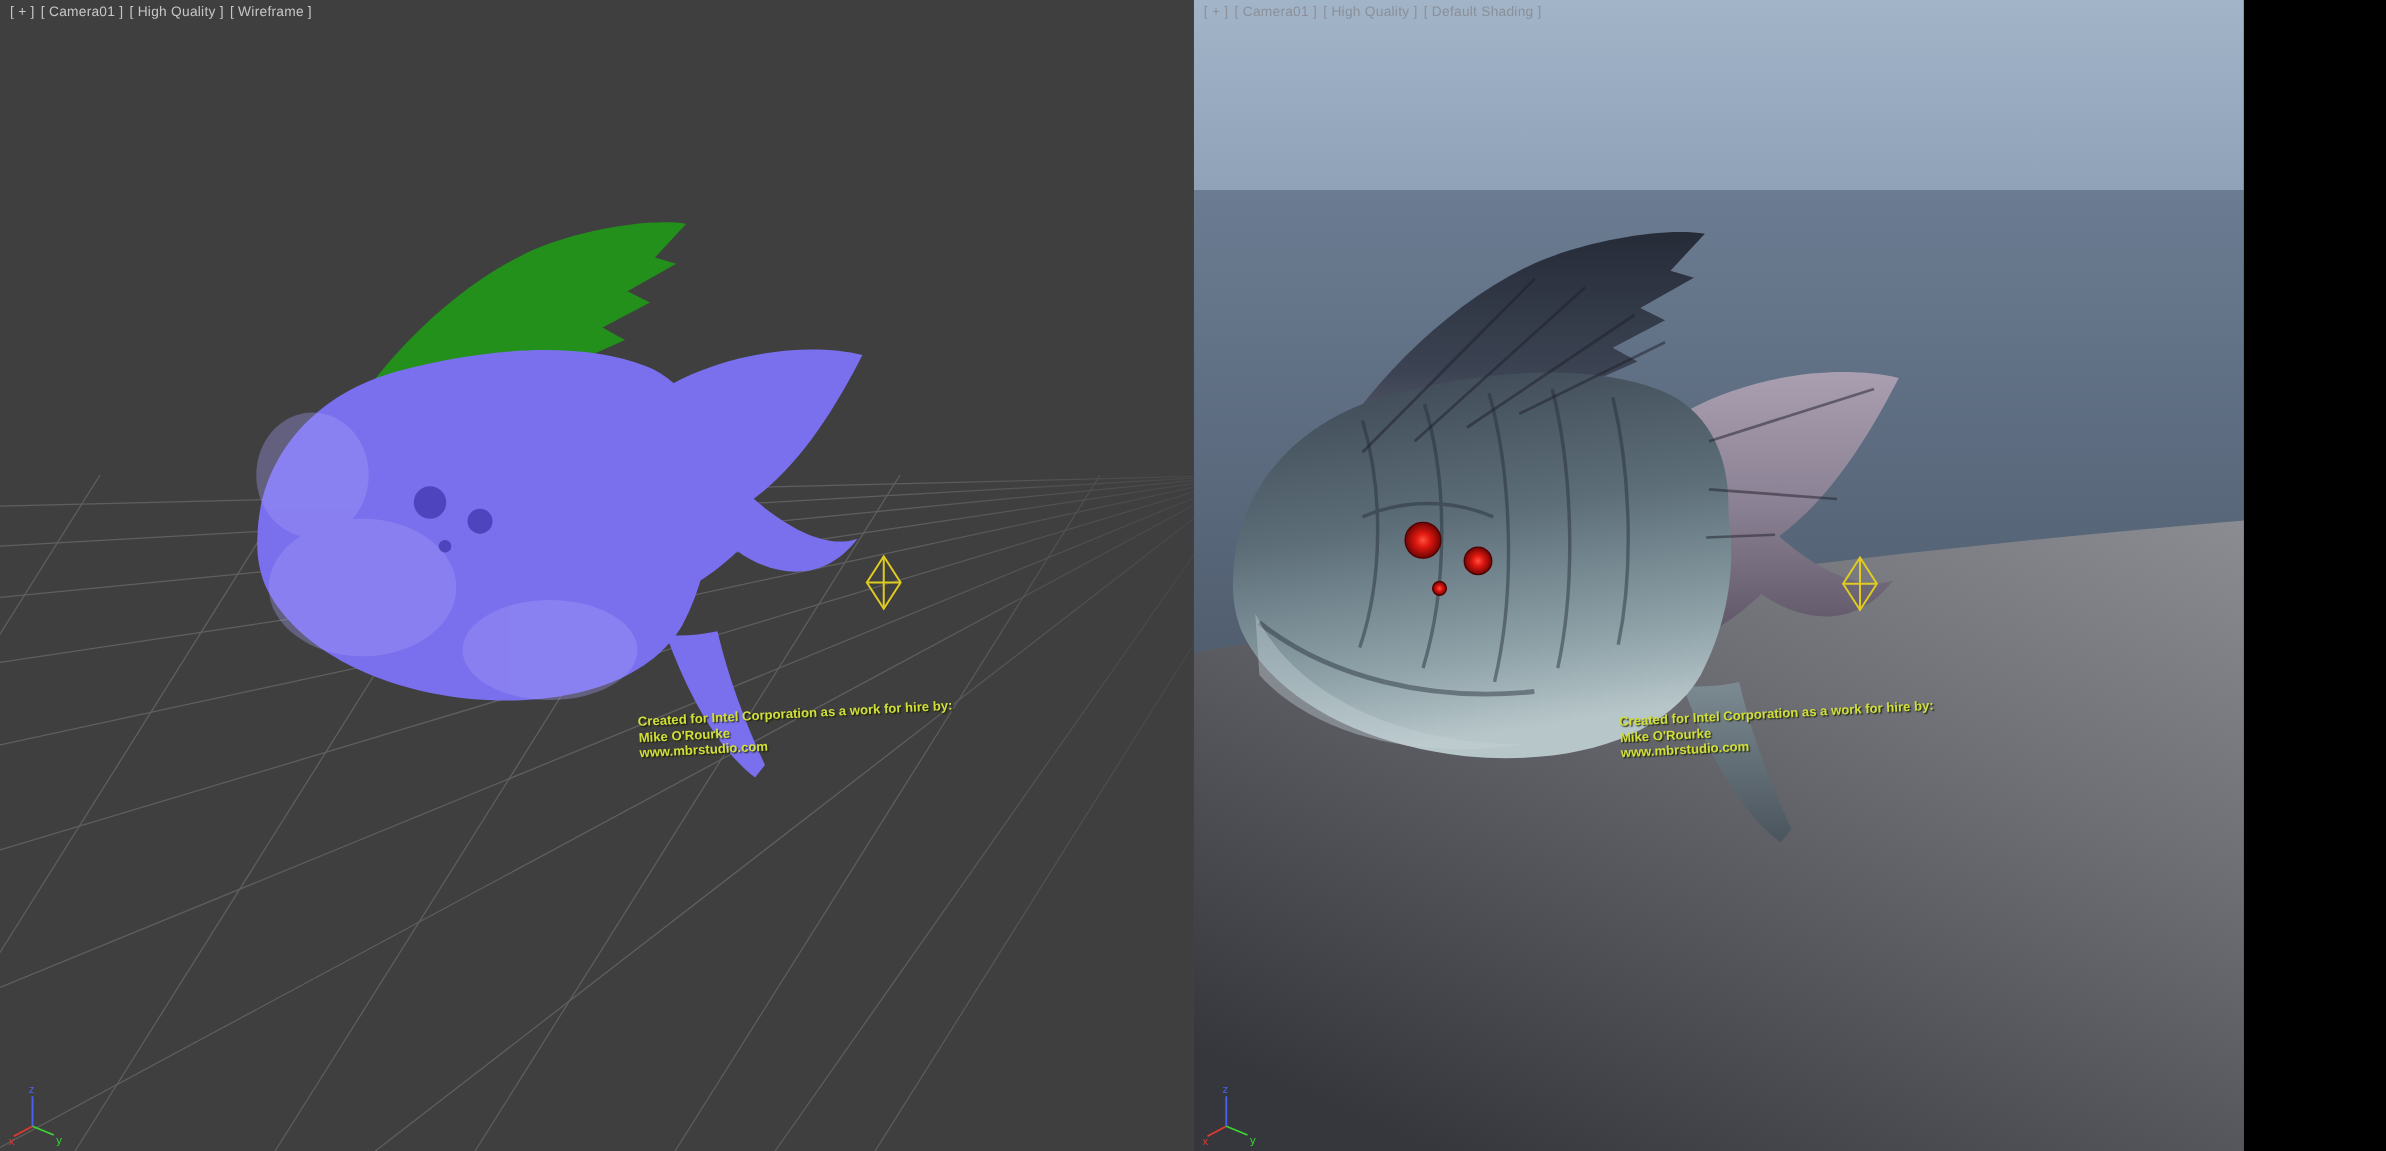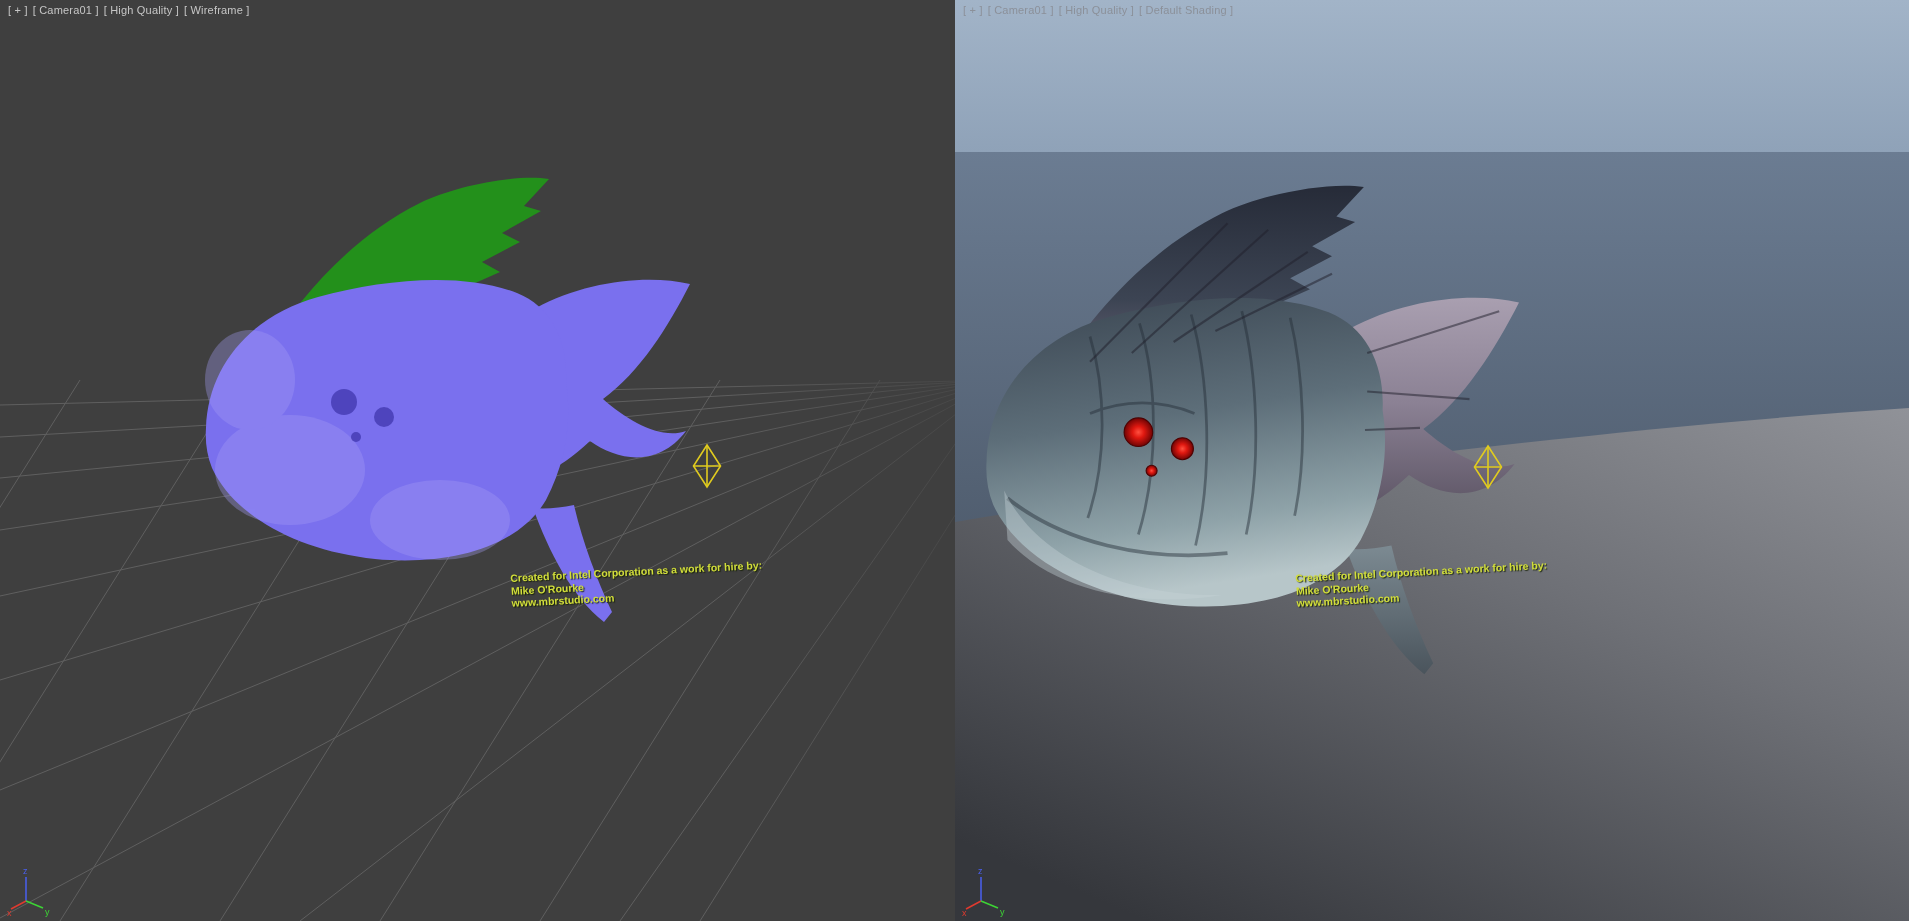--- a/index.html
+++ b/index.html
@@ -1,18 +1,18 @@
 <!DOCTYPE html>
 <html><head>
 <meta charset="utf-8">
 <style>
   html,body{margin:0;padding:0;background:#000;}
   .stage{
-    position:relative;width:1909px;height:921px;overflow:hidden;
-    font-family:"Liberation Sans",sans-serif;background:#2a2a2a;
+    position:relative;width:1755px;height:921px;overflow:hidden;
+    font-family:"Liberation Sans",sans-serif;background:#2a2a2a;padding-left:40px;
   }
   .viewport{position:absolute;top:0;height:921px;overflow:hidden;}
   .vp-left{left:0;width:955px;background:#3f3f3f;}
   .vp-right{left:955px;width:954px;background:#4a5666;box-shadow:inset 2px 0 0 #242424;}
   .scene{position:absolute;left:0;top:0;width:100%;height:100%;display:block;}
 
   
   .vp-label{
     position:absolute;top:4px;left:8px;font-size:11px;letter-spacing:0.2px;
     color:#c6c6c6;white-space:nowrap;z-index:5;user-select:none;

